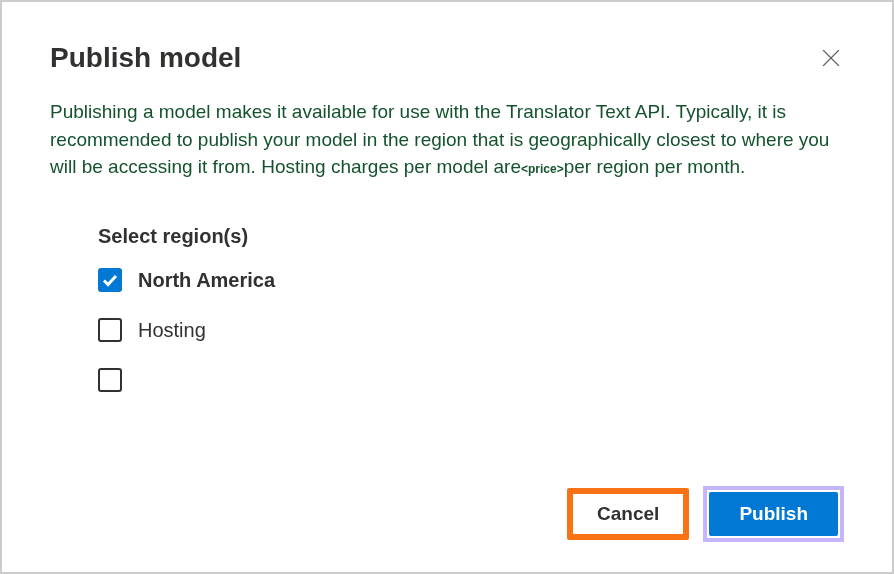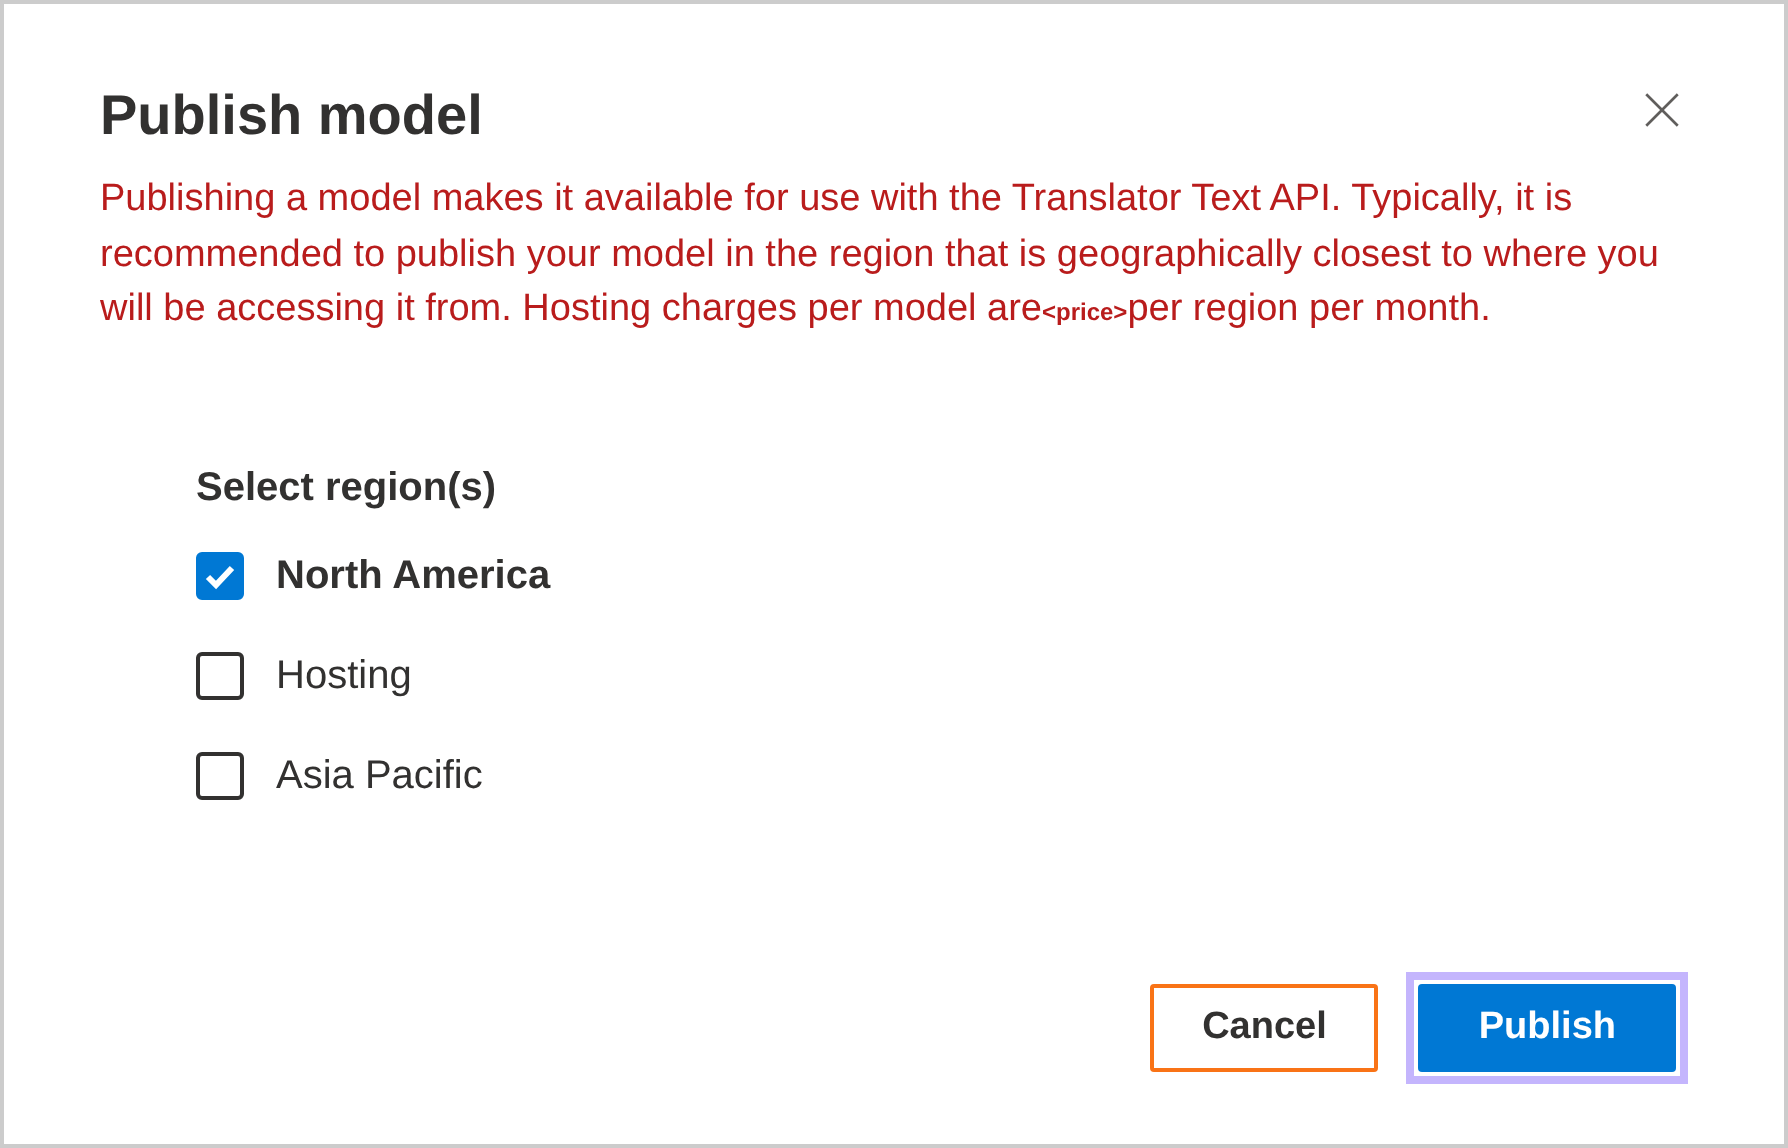--- a/index.html
+++ b/index.html
@@ -16,22 +16,22 @@
       position: relative;
     }
     .dialog {
       padding: 40px 48px 30px 48px;
       height: 100%;
       position: relative;
     }
     .dialog-header {
       display: flex;
       justify-content: space-between;
-      align-items: flex-start;
-      margin-bottom: 12px;
+      align-items: center;
+      margin-bottom: 24px;
     }
     .dialog-title {
       font-size: 28px;
       font-weight: 600;
       color: #323130;
     }
     .close-btn {
       background: none;
       border: none;
       cursor: pointer;
@@ -41,22 +41,22 @@
       align-items: center;
       justify-content: center;
     }
     .close-btn svg {
       width: 18px;
       height: 18px;
     }
     .description {
       font-size: 19px;
       line-height: 1.45;
-      color: #b91c1c;
-      margin-bottom: 64px;
+      color: #14532d;
+      margin-bottom: 44px;
     }
     .price-tag {
       font-size: 12px;
       font-weight: 700;
       vertical-align: baseline;
     }
     .region-section {
       padding-left: 48px;
     }
     .section-label {
@@ -112,21 +112,21 @@
       font-size: 19px;
       font-weight: 600;
       padding: 9px 24px;
       border-radius: 2px;
       cursor: pointer;
       font-family: inherit;
     }
     .btn-secondary {
       background: #fff;
       color: #323130;
-      border: 2px solid #f97316;
+      border: 6px solid #f97316;
     }
     .btn-primary-wrap {
       border: 4px solid #c4b5fd;
       padding: 2px;
     }
     .btn-primary {
       background: #0078d4;
       color: #fff;
       border: none;
       padding: 11px 30px;
@@ -162,21 +162,20 @@
       <span class="checkbox-label bold">North America</span>
     </div>
 
     <div class="checkbox-row">
       <div class="checkbox"></div>
       <span class="checkbox-label">Hosting</span>
     </div>
 
     <div class="checkbox-row">
       <div class="checkbox"></div>
-      <span class="checkbox-label">Asia Pacific</span>
     </div>
   </div>
 
   <div class="button-row">
     <button class="btn btn-secondary">Cancel</button>
     <div class="btn-primary-wrap">
       <button class="btn btn-primary">Publish</button>
     </div>
   </div>
 </div>

